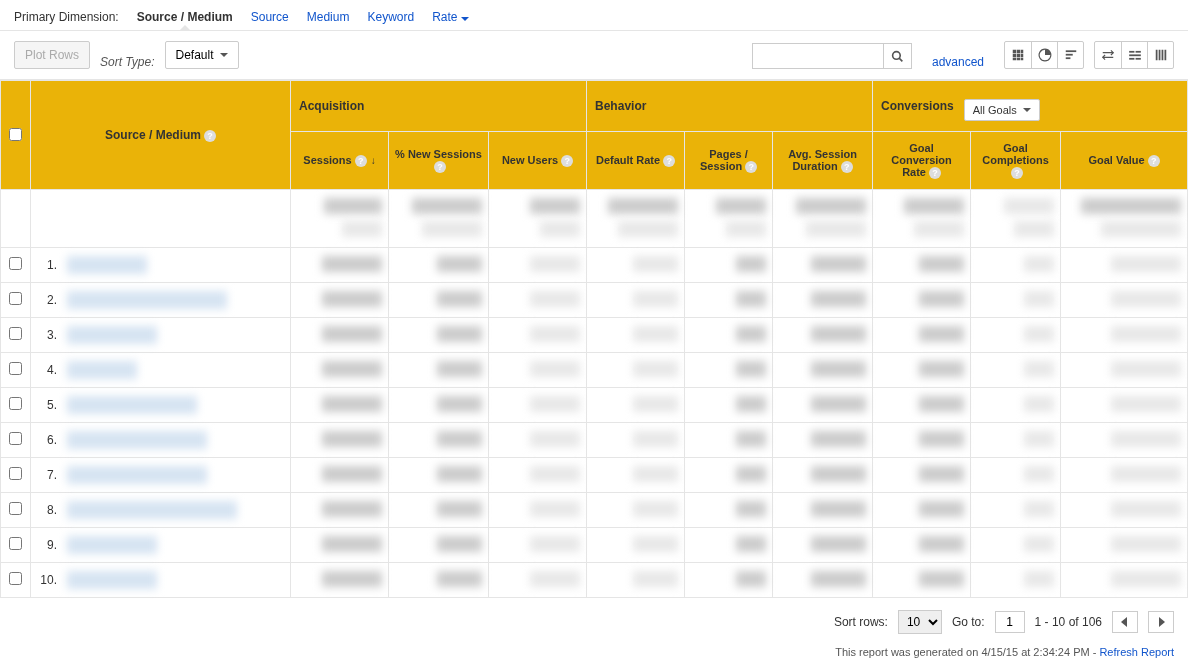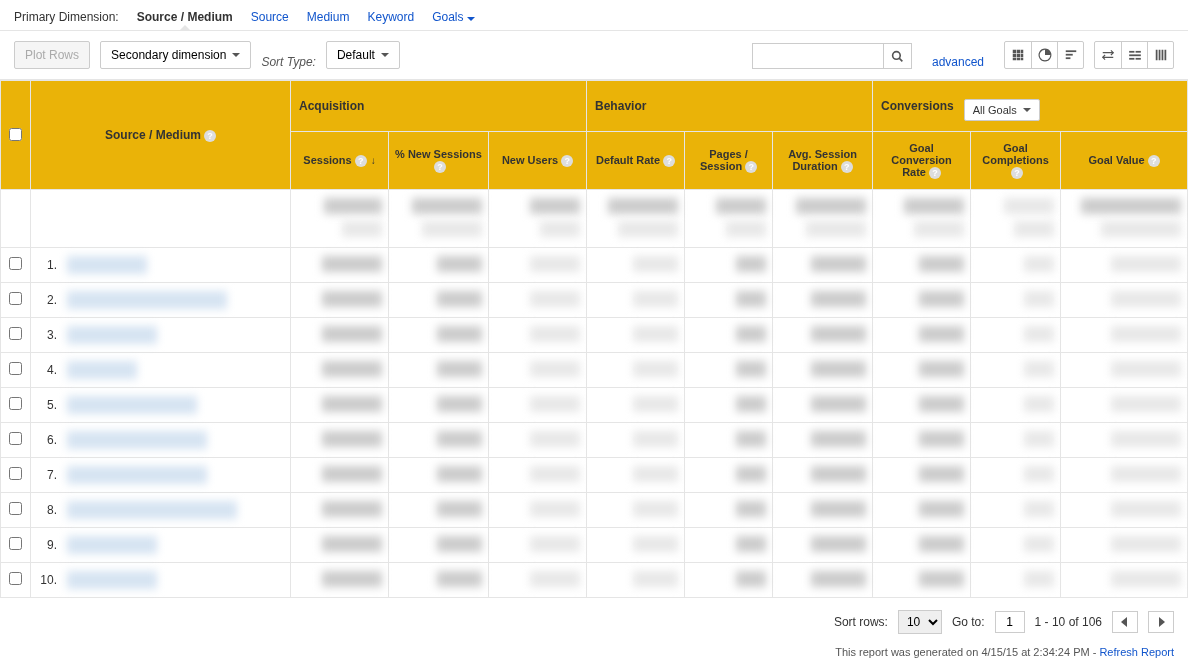--- a/index.html
+++ b/index.html
@@ -54,29 +54,25 @@
 </style>
 </head>
 <body>
 
 <div class="dim-bar">
   <span class="dim-lbl">Primary Dimension:</span>
   <span class="dim-active">Source / Medium</span>
   <span class="dim-link">Source</span>
   <span class="dim-link">Medium</span>
   <span class="dim-link">Keyword</span>
-  <span class="dim-link"><span>Goals</span> <span class="caret light"></span></span>
+  <span class="dim-link"><span>Rate</span> <span class="caret light"></span></span>
 </div>
 
 <div class="tool-bar">
   <button class="btn disabled">Plot Rows</button>
-  <button class="btn">
-      <span>Secondary dimension</span>
-      <span class="caret"></span>
-    </button>
   <span class="sort-lbl">Sort Type:</span>
   <button class="btn">
       <span>Default</span>
       <span class="caret"></span>
     </button>
   <div class="spacer"></div>
   <div class="search-box">
     <input type="text" style="">
     <div class="sbtn">
       <svg width="13" height="13" viewBox="0 0 24 24" fill="none" stroke="#555" stroke-width="3">

